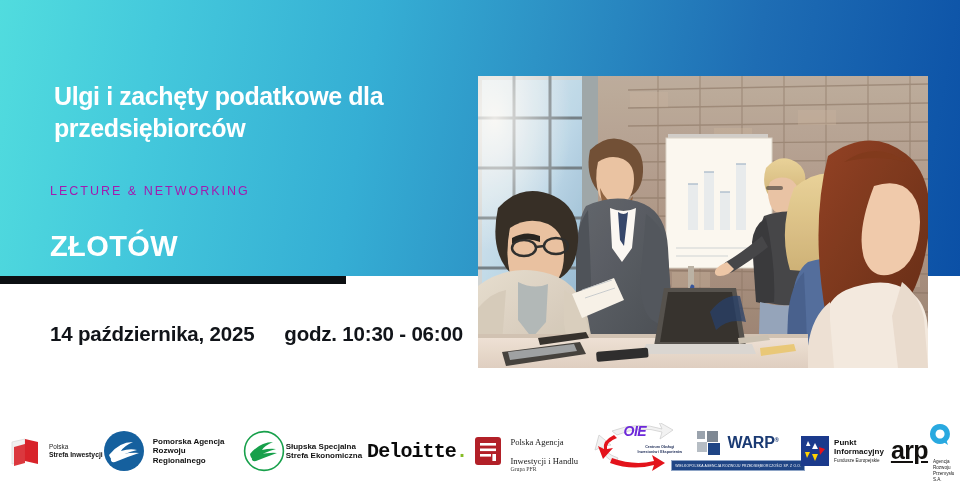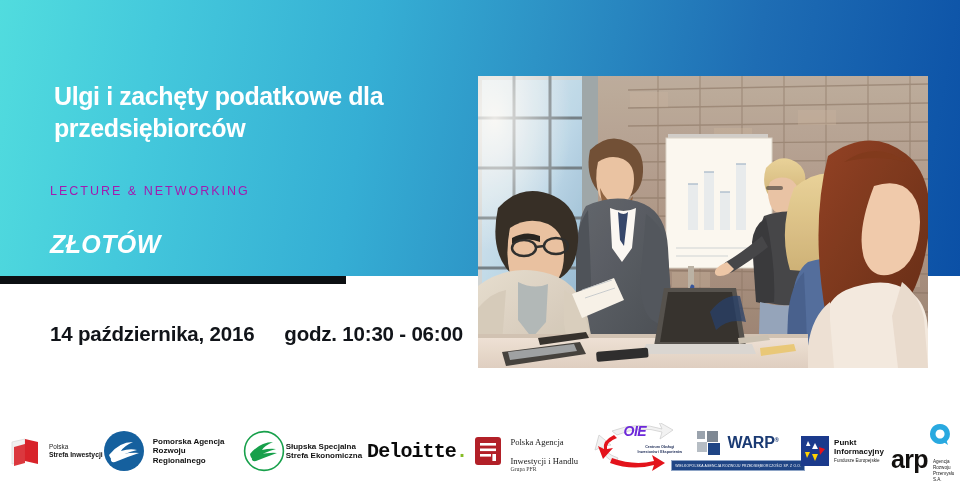--- a/index.html
+++ b/index.html
@@ -57,25 +57,24 @@
     color: #a21caf;
     font-size: 12.5px;
     letter-spacing: 2.0px;
     font-weight: normal;
     font-family: "Liberation Sans", sans-serif;
   }
   #event-city {
     margin: 0;
     padding-top: 32px;
     color: #ffffff;
-    font-size: 25px;
+    font-size: 29px;
     font-weight: bold;
     letter-spacing: 0.4px;
     font-family: "Liberation Sans", sans-serif;
-    font-style: italic;
   }
   
   #date-strip {
     position: absolute;
     left: 50px;
     top: 322px;
     display: flex;
     align-items: baseline;
     gap: 30px;
   }
@@ -191,21 +190,21 @@
   <div id="hero-gradient"></div>
   <div id="hero-underline"></div>
 
   <div id="hero-text">
     <h1 id="event-title">Ulgi i zachęty podatkowe dla przedsiębiorców</h1>
     <p id="event-kicker">LECTURE &amp; NETWORKING</p>
     <p id="event-city">ZŁOTÓW</p>
   </div>
 
   <div id="date-strip">
-    <span id="event-date">14 października, 2016</span>
+    <span id="event-date">14 października, 2025</span>
     <span id="event-time">godz. 10:30 - 06:00</span>
   </div>
 
   <div id="event-photo">
     <svg width="450" height="292" viewBox="0 0 450 292" xmlns="http://www.w3.org/2000/svg" aria-hidden="true">
       <defs>
         <linearGradient id="winG" x1="0" y1="0" x2="1" y2="1">
           <stop offset="0%" stop-color="#dff0fb"></stop>
           <stop offset="55%" stop-color="#b9d9ef"></stop>
           <stop offset="100%" stop-color="#8fb8d6"></stop>
@@ -491,21 +490,21 @@
         <span class="lw-md">Informacyjny</span>
         <span class="lw-tiny" style="padding-top:1.5px;">Fundusze Europejskie</span>
       </div>
     </div>
 
     <div class="logo-slot" style="width:78px; position:relative;">
       <svg class="logo-mark" width="22" height="22" viewBox="0 0 22 22" style="position:absolute; left:40px; top:14px;">
         <path d="M11 1 a10 10 0 1 1 -0.1 0 Z M11 6.5 a4.5 4.5 0 1 0 0.1 0 Z" fill="#29A9E0"></path>
         <path d="M13 18 l6 4 l-2 -6 z" fill="#29A9E0"></path>
       </svg>
-      <span class="arp-word" style="position:absolute; left:2px; top:39px;">arp</span>
+      <span class="arp-word" style="position:absolute; left:2px; top:30px;text-decoration:underline;">arp</span>
       <div style="position:absolute; left:44px; top:50px;">
         <div class="lw-tiny">Agencja</div>
         <div class="lw-tiny">Rozwoju</div>
         <div class="lw-tiny">Przemysłu</div>
         <div class="lw-tiny">S.A.</div>
       </div>
     </div>
 
   </div>
 </div>

